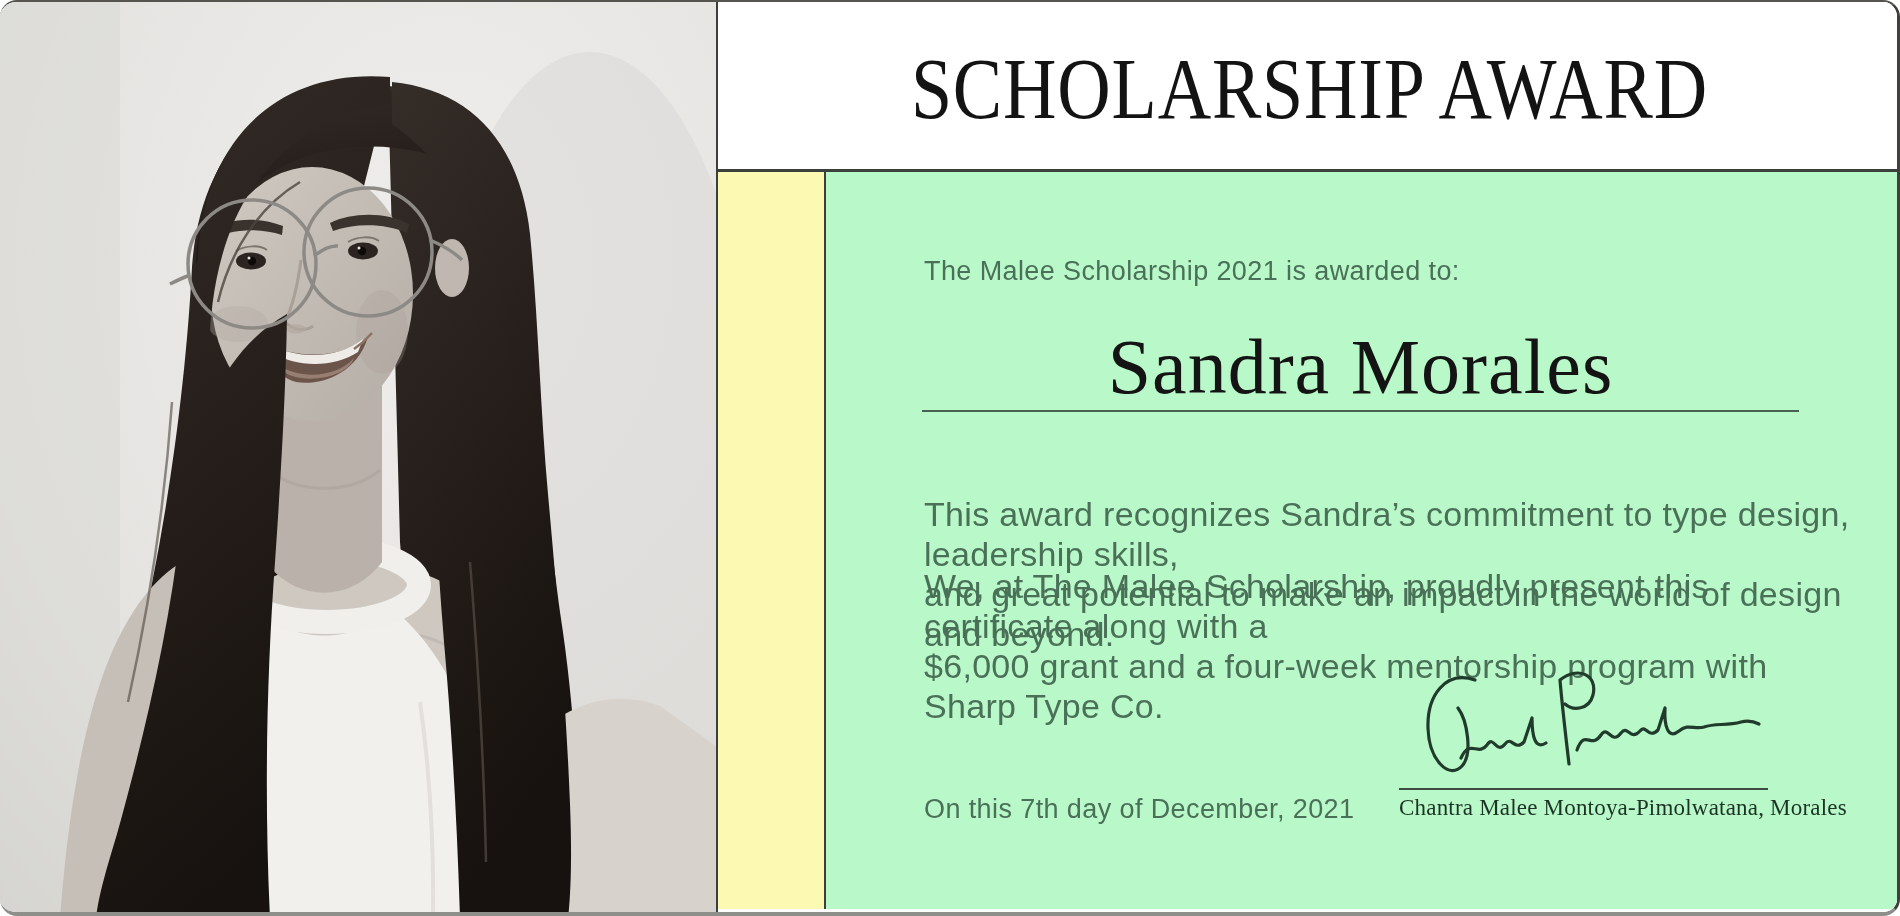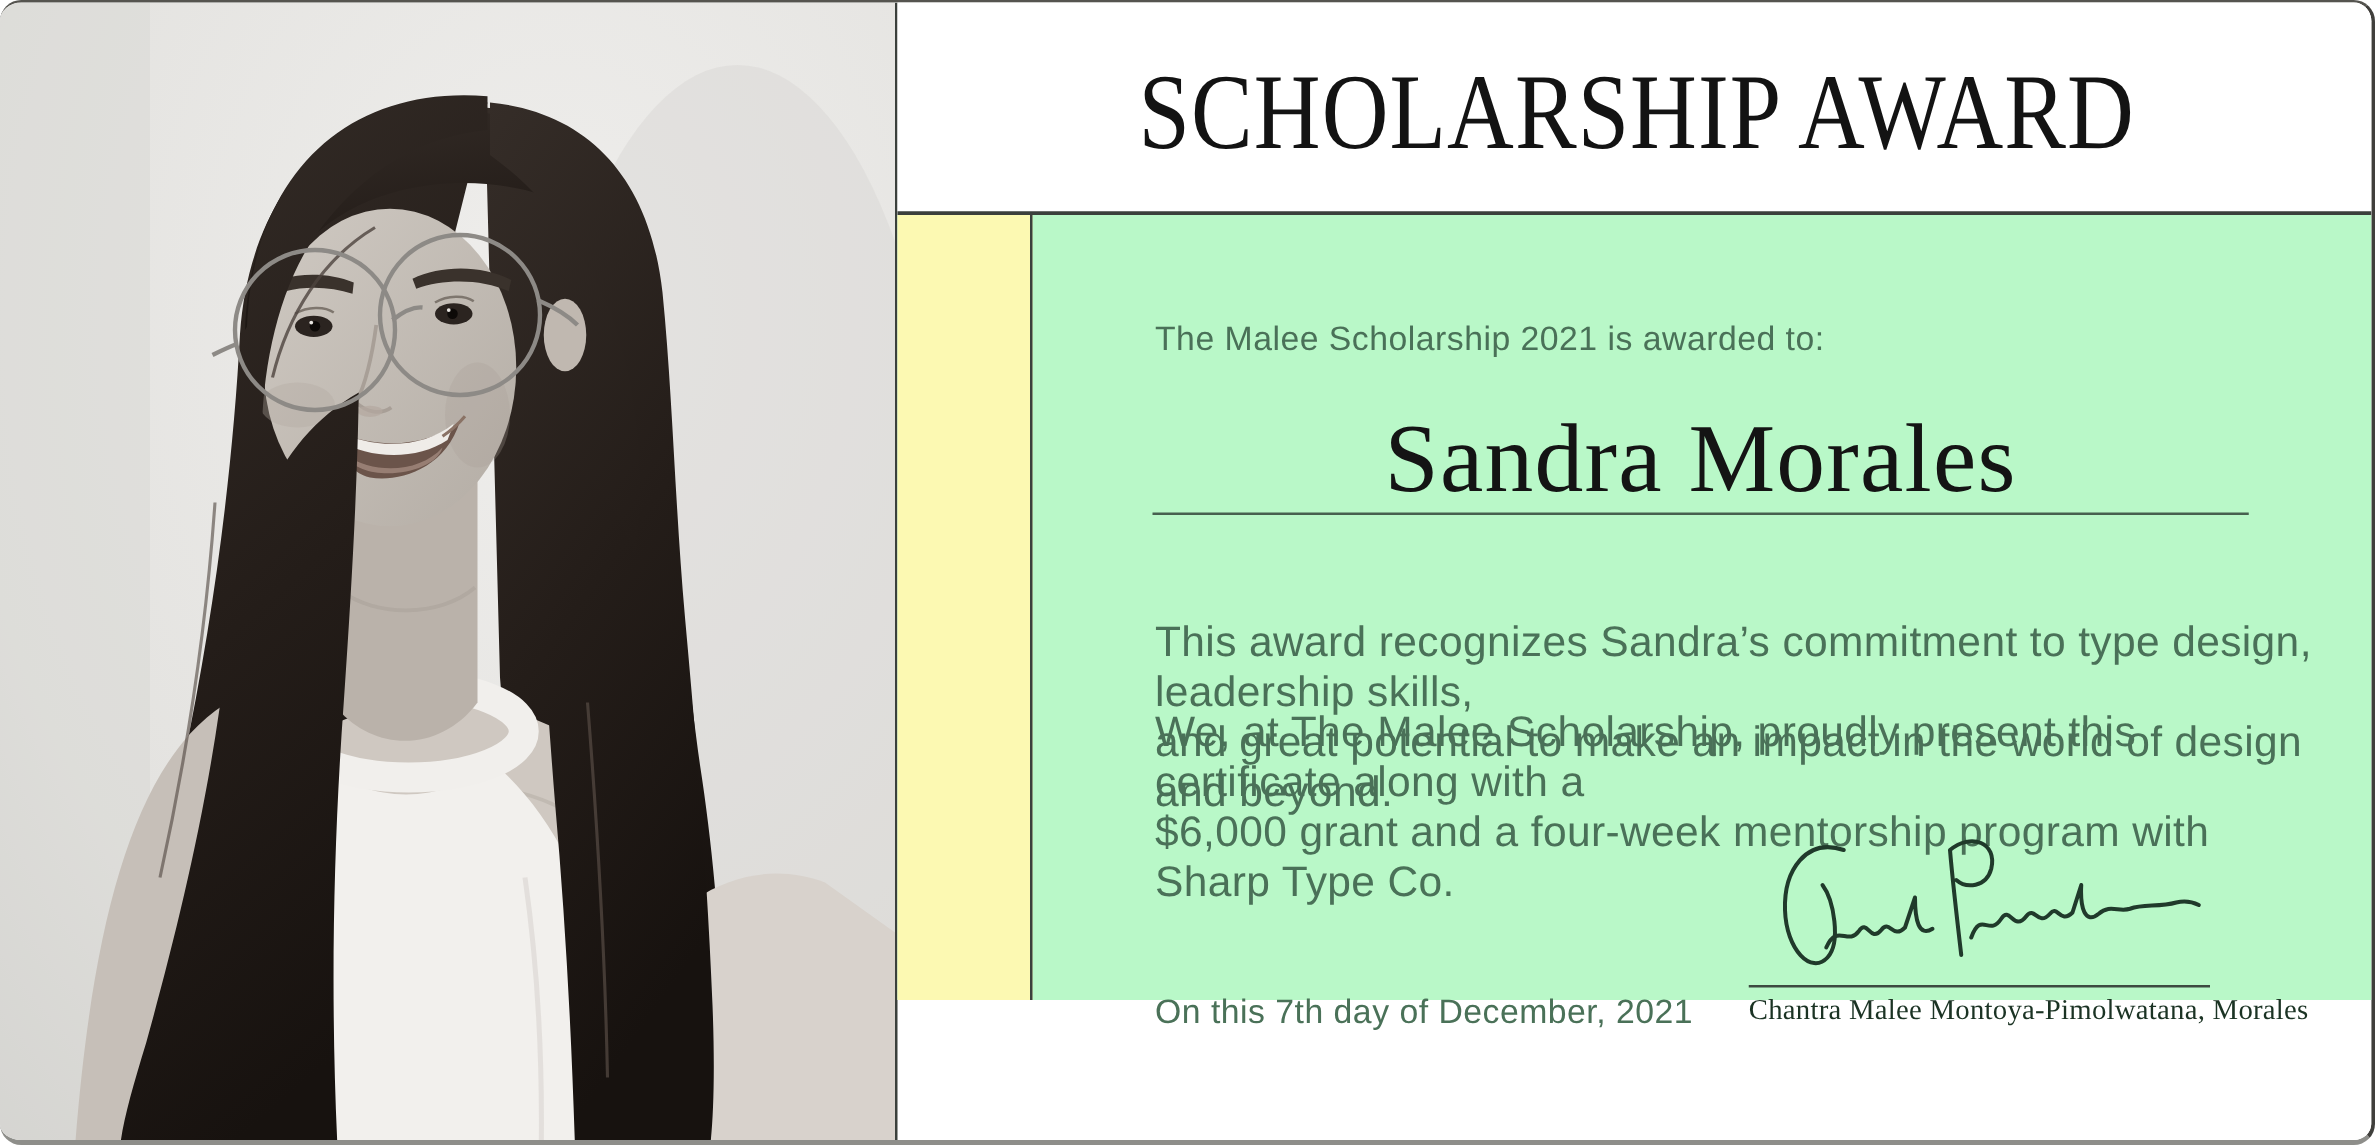--- a/index.html
+++ b/index.html
@@ -22,21 +22,21 @@
   }
   .title-band{
     height:170px;background:#ffffff;border-bottom:3px solid #3b403c;
     display:flex;align-items:center;justify-content:center;box-sizing:border-box;
   }
   .title-band .title{
     font-family:"Liberation Serif",serif;font-size:86px;color:#131313;
     letter-spacing:1px;transform:scaleX(0.86);white-space:nowrap;
     font-weight:400;line-height:1;padding-top:6px;
   }
-  .cert-body{position:relative;height:628px;background:#b9f8c8;}
+  .cert-body{position:relative;height:737px;background:#b9f8c8;}
   .yellow-stripe{
     position:absolute;left:0;top:0;bottom:0;width:106px;background:#fcf9b2;
     border-right:2px solid #3b403c;box-sizing:content-box;
   }
   .green-content{position:absolute;left:108px;top:0;right:0;bottom:0;}
   .intro{
     position:absolute;left:98px;top:84px;font-size:27px;color:#4a7158;
     letter-spacing:0.4px;
   }
   .name-block{

